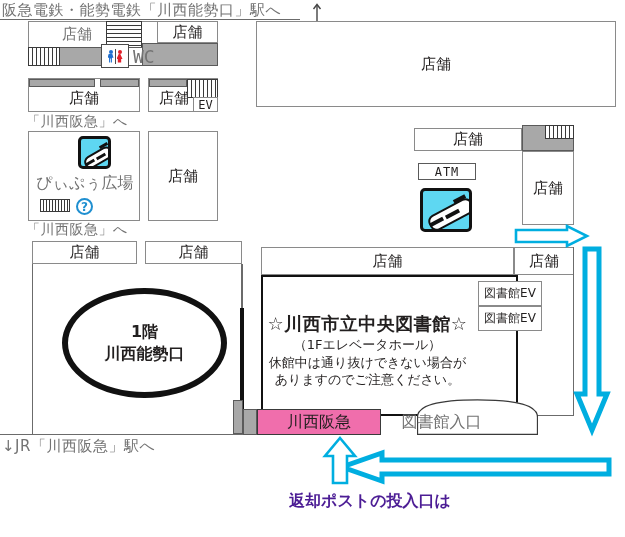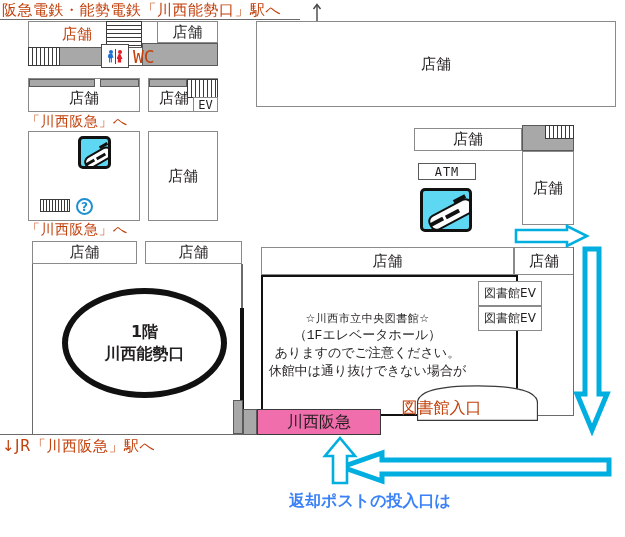--- a/index.html
+++ b/index.html
@@ -19,21 +19,21 @@
     background: #ffffff;
   }
   .abs { position: absolute; box-sizing: border-box; }
 
   
   .txt {
     position: absolute;
     box-sizing: border-box;
     white-space: nowrap;
     line-height: 1.1;
-    color: #c2410c;
+    color: #737373;
   }
   .txt-nav { font-size: 15px; letter-spacing: 0.5px; }
   .txt-room { font-size: 15px; }
   .txt-lat { font-family: "DejaVu Sans Mono", "Liberation Mono", monospace; }
 
   
   .room {
     position: absolute;
     box-sizing: border-box;
     border: 1px solid #5a5a5a;
@@ -202,35 +202,35 @@
     font-weight: bold;
     font-size: 16px;
   }
 
   
   .lib-text {
     position: absolute;
     text-align: center;
     line-height: 1.35;
   }
-  .lib-title { font-size: 11px; letter-spacing: 0.5px; }
-  .lib-sub { font-size: 13px; font-family: Liberation Mono, monospace; }
+  .lib-title { font-size: 18px; letter-spacing: 0.5px; font-weight: bold; }
+  .lib-sub { font-size: 13px; }
   .lib-note { font-size: 13px; }
 
   
   .arrow-wrap { position: absolute; }
   .arrow-wrap svg { display: block; overflow: visible; }
 
   
   .caption {
     position: absolute;
     font-size: 16px;
     font-weight: bold;
     line-height: 1.45;
-    color: #3b82f6;
+    color: #4c1d95;
   }
 </style>
 </head>
 <body>
 
 <div id="map-root">
 
   <div class="txt txt-nav" style="left:2px; top:2px;">阪急電鉄・能勢電鉄「川西能勢口」駅へ</div>
 
   <div class="arrow-wrap" style="left:310px; top:2px;">
@@ -293,20 +293,21 @@
 
   <div class="room plain" style="left:28px; top:131px; width:112px; height:90px; display:block;"></div>
 
   <div class="esc-tile" style="left:78px; top:136px; width:33px; height:33px;">
     <span class="rail" style="left:2px; top:12px; width:27px; height:9px; transform: rotate(-30deg);"></span>
     <span class="step" style="left:4px; top:22px; width:10px; height:3px; transform: rotate(-30deg);"></span>
     <span class="step" style="left:15px; top:16px; width:10px; height:3px; transform: rotate(-30deg);"></span>
     <span class="step" style="left:18px; top:5px; width:9px; height:3px; transform: rotate(-30deg);"></span>
   </div>
 
+  <div class="txt txt-room" style="left:36px; top:174px; font-size:16px;">ぴぃぷぅ広場</div>
 
   <div class="stair-glyph" style="left:40px; top:199px; width:30px; height:13px;"></div>
   <div class="info-icon" style="left:76px; top:198px; width:17px; height:17px; font-size:12px;">?</div>
 
   <div class="room plain" style="left:148px; top:131px; width:70px; height:90px;">
     <span>店舗</span>
   </div>
 
   <div class="txt txt-nav" style="left:26px; top:222px; font-size:14px;">「川西阪急」へ</div>
 
@@ -375,31 +376,31 @@
   <div class="room plain" style="left:478px; top:281px; width:64px; height:25px; font-size:12px;">
     <span>図書館EV</span>
   </div>
   <div class="room plain" style="left:478px; top:306px; width:64px; height:25px; font-size:12px;">
     <span>図書館EV</span>
   </div>
 
   <div class="lib-text" style="left:255px; top:312px; width:225px;">
     <div class="lib-title">☆川西市立中央図書館☆</div>
     <div class="lib-sub">（1Fエレベータホール）</div>
+    <div class="lib-note">休館中は通り抜けできない場合が</div>
     <div class="lib-note">ありますのでご注意ください。</div>
-    <div class="lib-note">休館中は通り抜けできない場合が</div>
   </div>
 
   <div class="greyblk" style="left:243px; top:409px; width:14px; height:26px;"></div>
 
   <div class="pink-box" style="left:257px; top:409px; width:124px; height:26px;">
     <span>川西阪急</span>
   </div>
 
-  <div class="abs" style="left:381px; top:385px; width:121px; height:36px;padding-left:36px;">
+  <div class="abs" style="left:381px; top:399px; width:121px; height:36px;padding-left:36px;">
     <svg width="121" height="36" viewBox="0 0 121 36" style="display:block;">
       <path d="M0.5 35.5 L0.5 18 Q0.5 0.8 60.5 0.8 Q120.5 0.8 120.5 18 L120.5 35.5 Z" fill="#ffffff" stroke="#3a3a3a" stroke-width="1.3"></path>
     </svg>
     <span class="txt" style="left:0; top:14px; width:121px; text-align:center; white-space:nowrap; font-size:16px; display:block;">図書館入口</span>
   </div>
 
   <div class="arrow-wrap" style="left:515px; top:225px;">
     <svg width="74" height="22" viewBox="0 0 74 22">
       <polygon points="1,5 52,5 52,1 72,11 52,21 52,17 1,17" fill="#ffffff" stroke="#00AEE0" stroke-width="2.6" stroke-linejoin="miter"></polygon>
     </svg>

